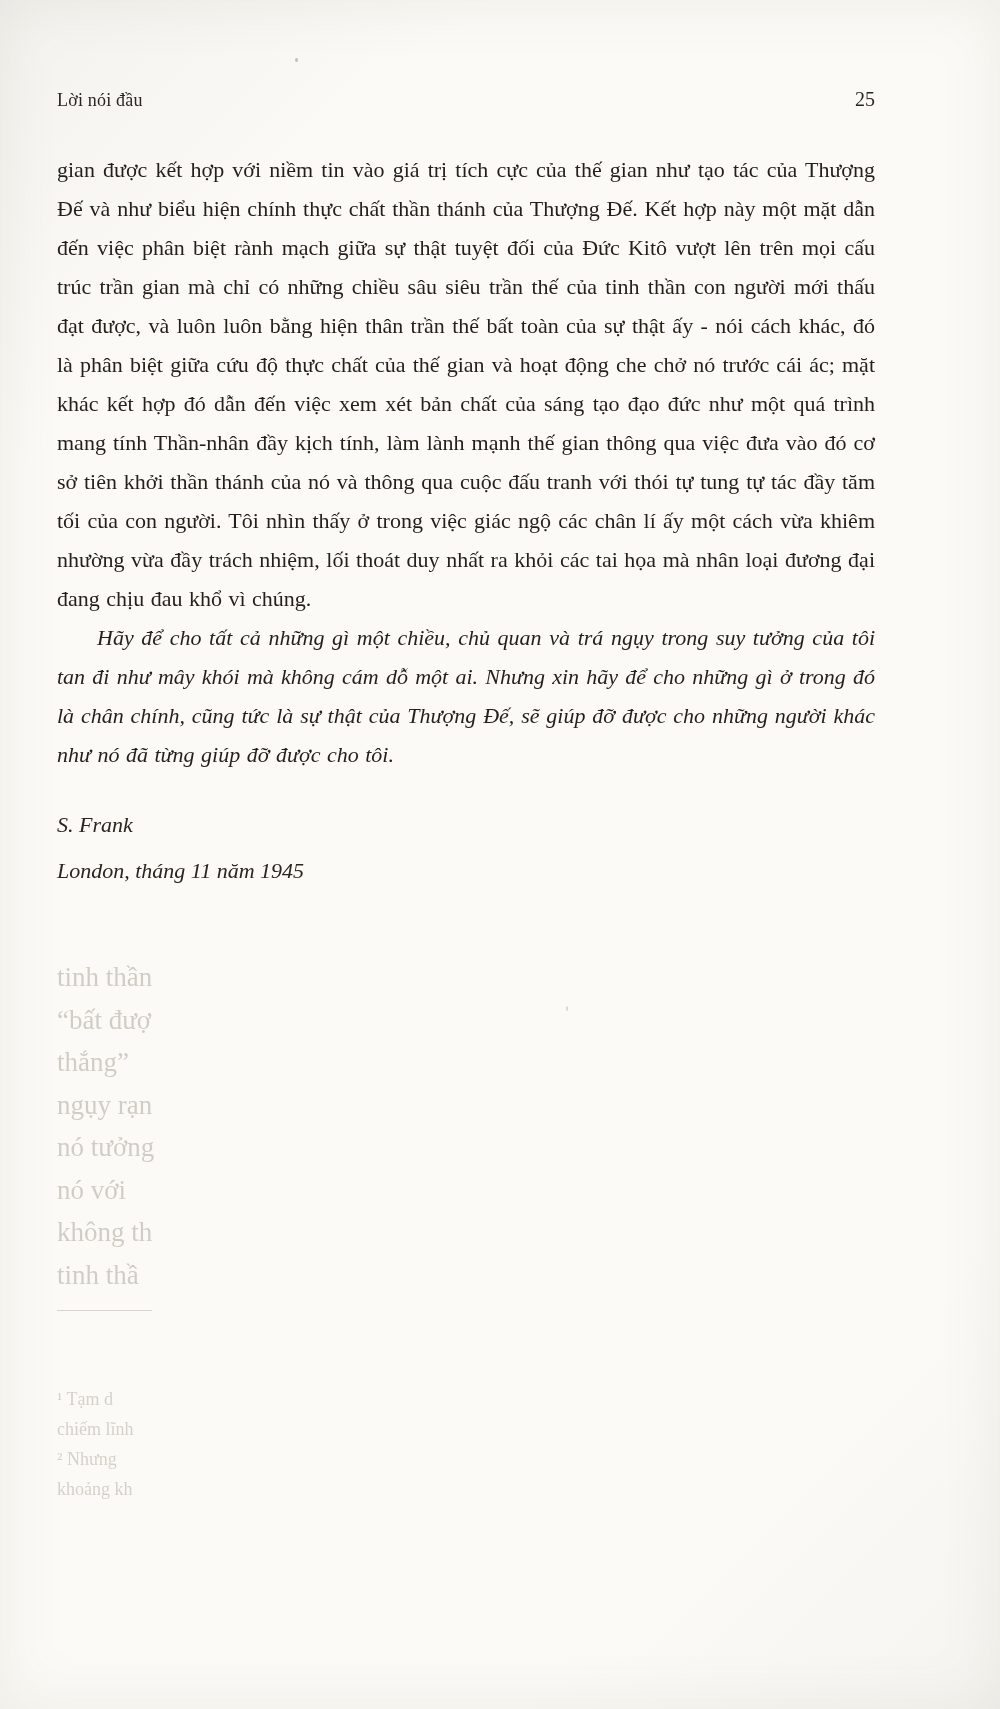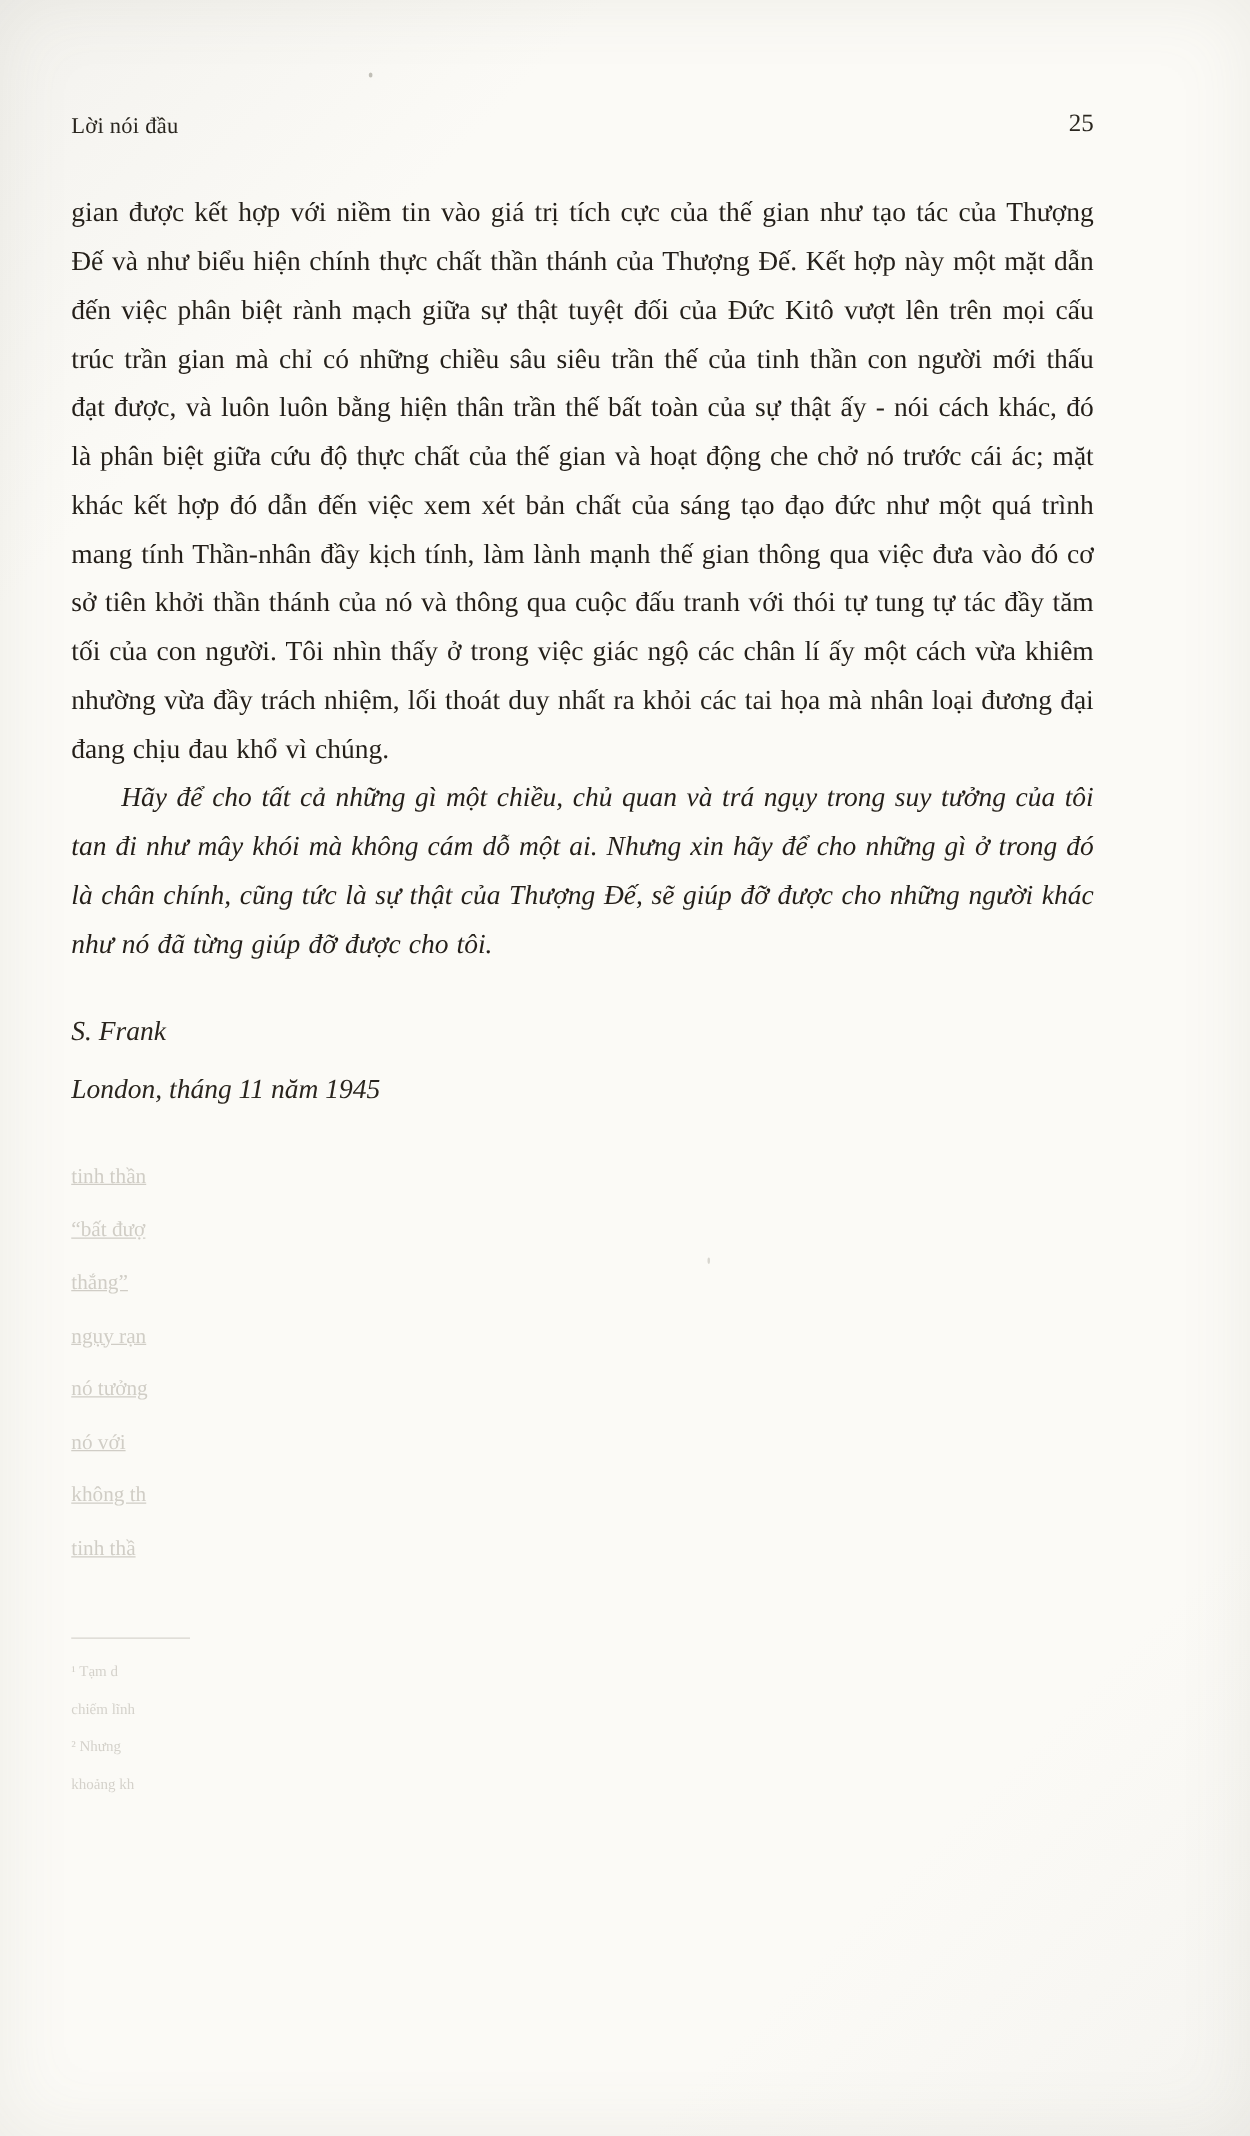--- a/index.html
+++ b/index.html
@@ -59,35 +59,34 @@
     font-style: italic;
     font-size: 22px;
     line-height: 46px;
     padding-right: 4px;
     color: #2a251e;
   }
   
   .bleed {
     position: absolute;
     left: 57px;
-    top: 920px;
+    top: 956px;
     width: 500px;
-    font-size: 17px;
+    font-size: 27px;
     line-height: 42.5px;
     color: rgba(108, 103, 86, 0.30);
     pointer-events: none;
     user-select: none;
-    text-decoration: underline;
   }
   .bleed-foot {
     position: absolute;
     left: 57px;
-    top: 1322px;
+    top: 1384px;
     width: 420px;
-    font-size: 12px;
+    font-size: 18px;
     line-height: 30px;
     color: rgba(110, 105, 90, 0.28);
     pointer-events: none;
     user-select: none;
   }
   .bleed-rule {
     position: absolute;
     left: 57px;
     top: 1310px;
     width: 95px;

